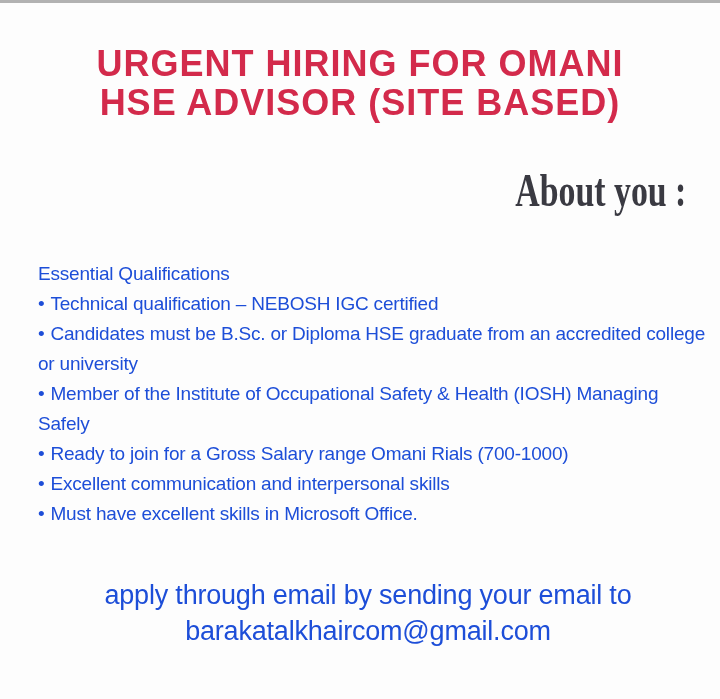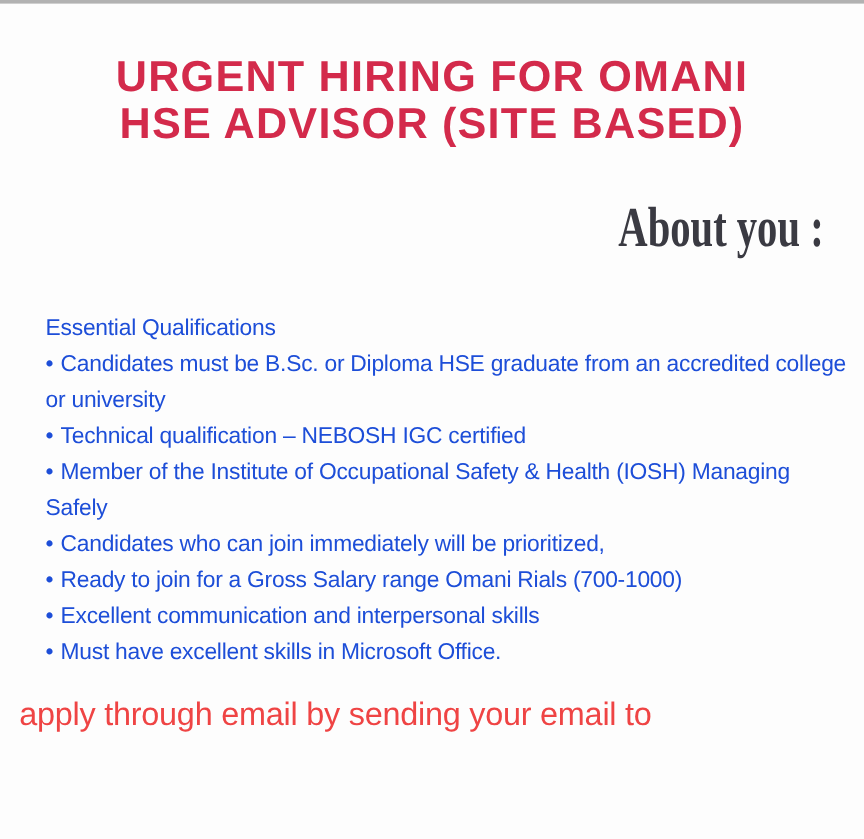--- a/index.html
+++ b/index.html
@@ -61,51 +61,51 @@
     margin-top: 13px;
   }
   .body-text p { margin: 0; }
   .qual-list { list-style: none; margin: 0; padding: 0; }
   .qual-list li { display: block; }
   .bullet { display: inline; margin-right: 6px; }
   .apply {
     position: absolute;
     top: 577px;
     left: 16px; right: 0;
-    text-align: left;
+    text-align: center;
     font-size: 27px;
     line-height: 36px;
     letter-spacing: -0.2px;
-    color: #ef4444;
+    color: #1d4ed8;
   }
 </style>
 </head>
 <body>
 
 <div class="flyer">
   <div class="top-strip"></div>
 
   <div class="title">
     <div>URGENT HIRING FOR OMANI</div>
     <div>HSE ADVISOR (SITE BASED)</div>
   </div>
 
   <div class="section-heading-wrap">
     <span class="section-heading">About you :</span>
   </div>
 
   <div class="body-text">
     <p>Essential Qualifications</p>
     <ul class="qual-list">
+      <li><span class="bullet">•</span><span>Technical qualification – NEBOSH IGC certified</span></li>
       <li><span class="bullet">•</span><span>Candidates must be B.Sc. or Diploma HSE graduate from an accredited college or university</span></li>
-      <li><span class="bullet">•</span><span>Technical qualification – NEBOSH IGC certified</span></li>
       <li><span class="bullet">•</span><span>Member of the Institute of Occupational Safety &amp; Health (IOSH) Managing Safely</span></li>
-      <li><span class="bullet">•</span><span>Candidates who can join immediately will be prioritized,</span></li>
       <li><span class="bullet">•</span><span>Ready to join for a Gross Salary range Omani Rials (700-1000)</span></li>
       <li><span class="bullet">•</span><span>Excellent communication and interpersonal skills</span></li>
       <li><span class="bullet">•</span><span>Must have excellent skills in Microsoft Office.</span></li>
     </ul>
   </div>
 
   <div class="apply">
     <div>apply through email by sending your email to</div>
+    <div>barakatalkhaircom@gmail.com</div>
   </div>
 </div>
 
 </body></html>

